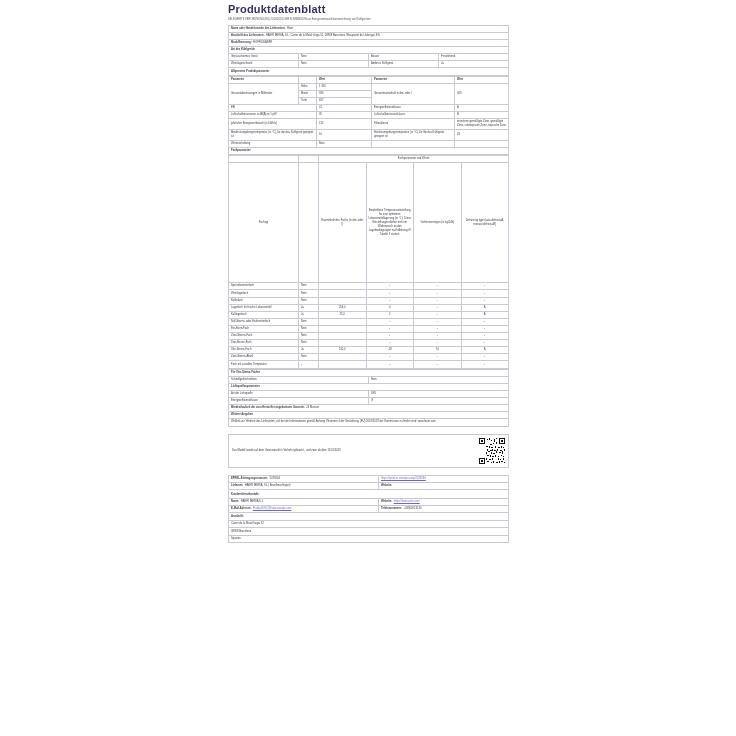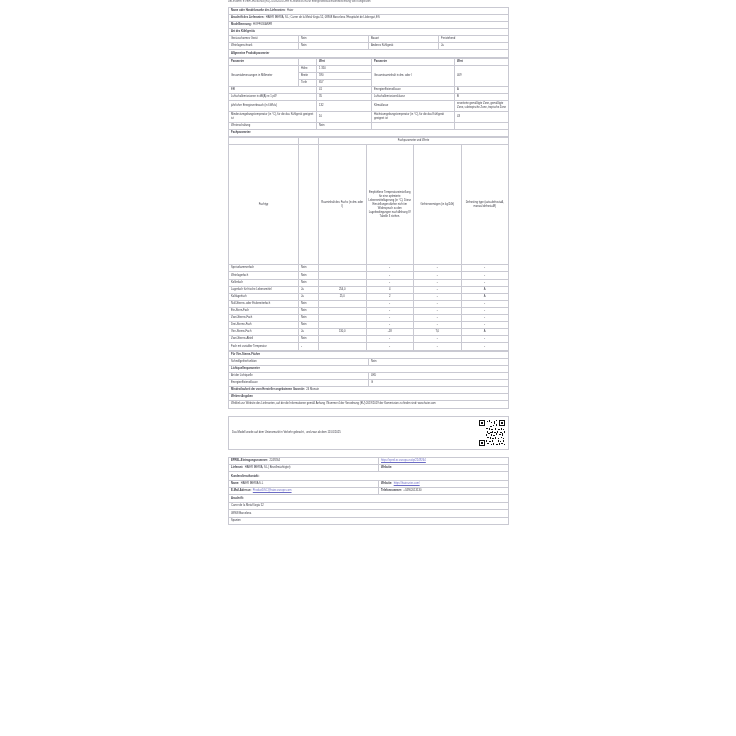--- a/index.html
+++ b/index.html
@@ -40,20 +40,21 @@
   .vert { font-size:2.5px; line-height:1.5; }
   .note { font-size:2.7px; line-height:1.6; padding:3px 3px; color:#3a3a44;
           border:0.4px solid #c9c9d2; margin-left:6px; width:281px; }
   .contact td { border:none; padding:1.4px 2px; font-size:2.8px; }
 </style>
 </head>
 <body>
 
 <div id="page">
 
+  <div class="doc-title">Produktdatenblatt</div>
   <div class="subtitle">DELEGIERTE VERORDNUNG (EU) 2019/2016 DER KOMMISSION zur Energieverbrauchskennzeichnung von Kühlgeräten</div>
 
   <table class="t">
     <tbody>
         <tr>
       <td colspan="4"><span class="hdr" style="font-weight:bold">Name oder Handelsmarke des Lieferanten:</span>&nbsp;&nbsp;<span>Haier</span></td>
     </tr>
     <tr>
       <td colspan="4"><span style="font-weight:bold">Anschrift des Lieferanten:</span>&nbsp;&nbsp;<span>HAIER IBERIA, S.L; Carrer de la Metal·lúrgia 52, 08908 Barcelona l'Hospitalet de Llobregat, ES</span></td>
     </tr>

